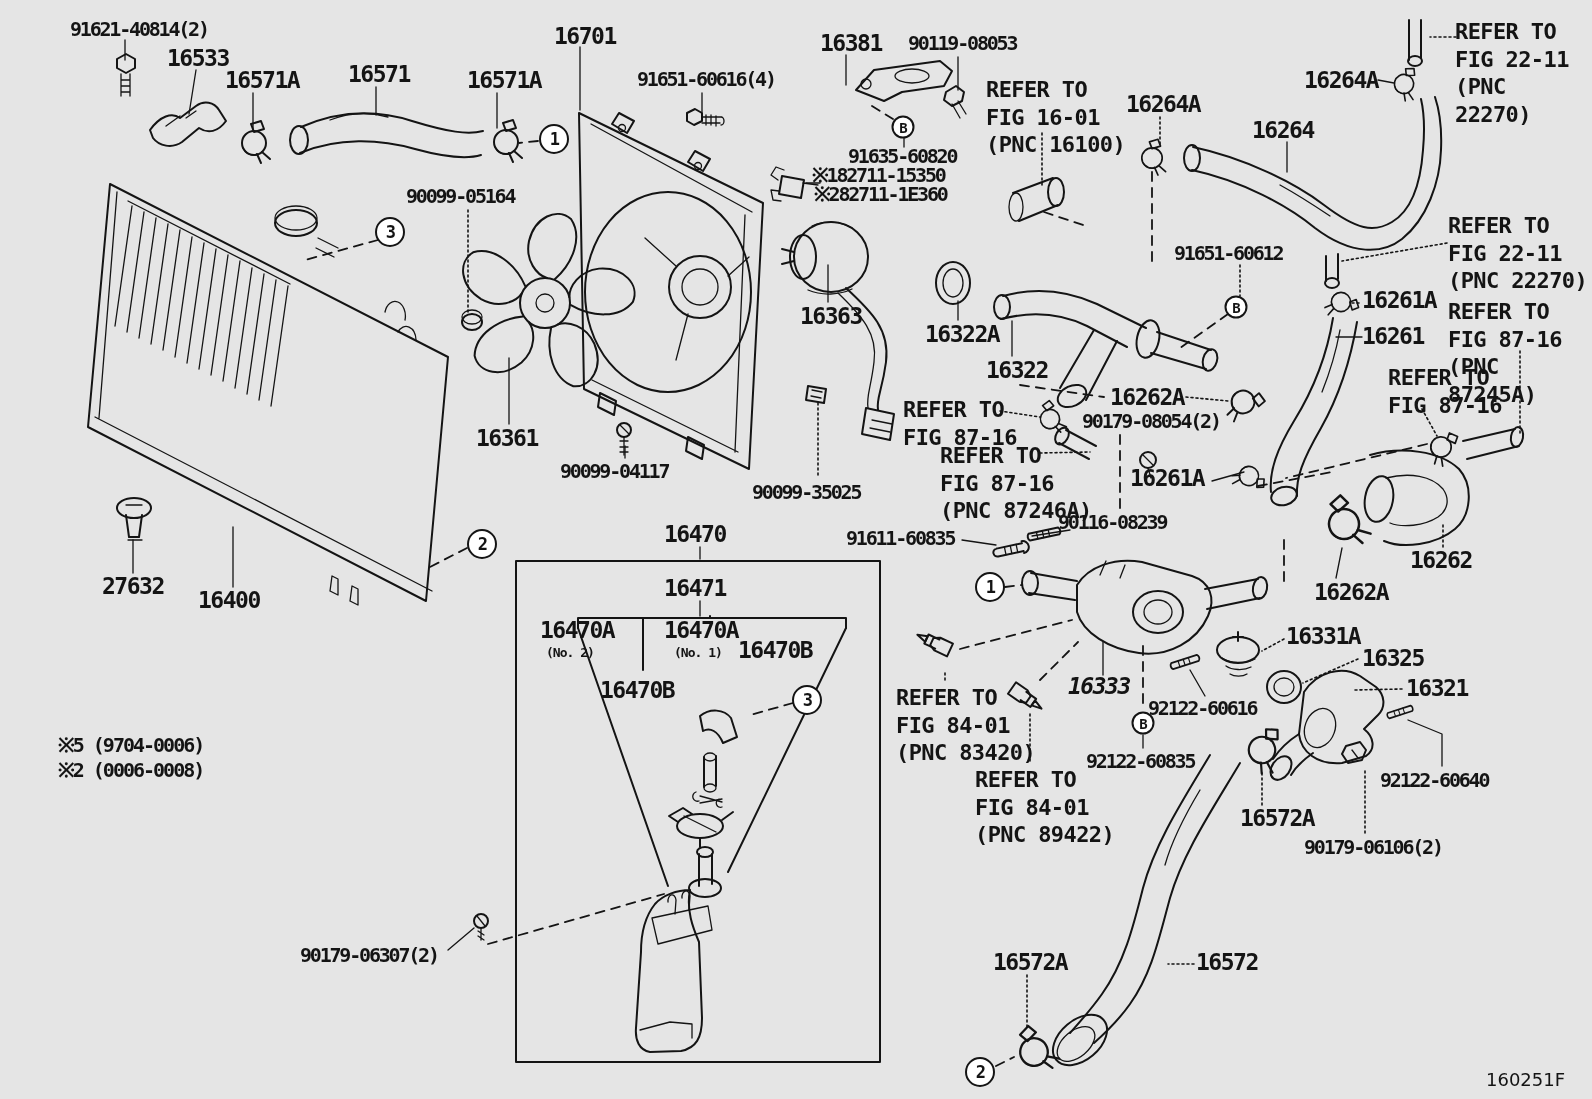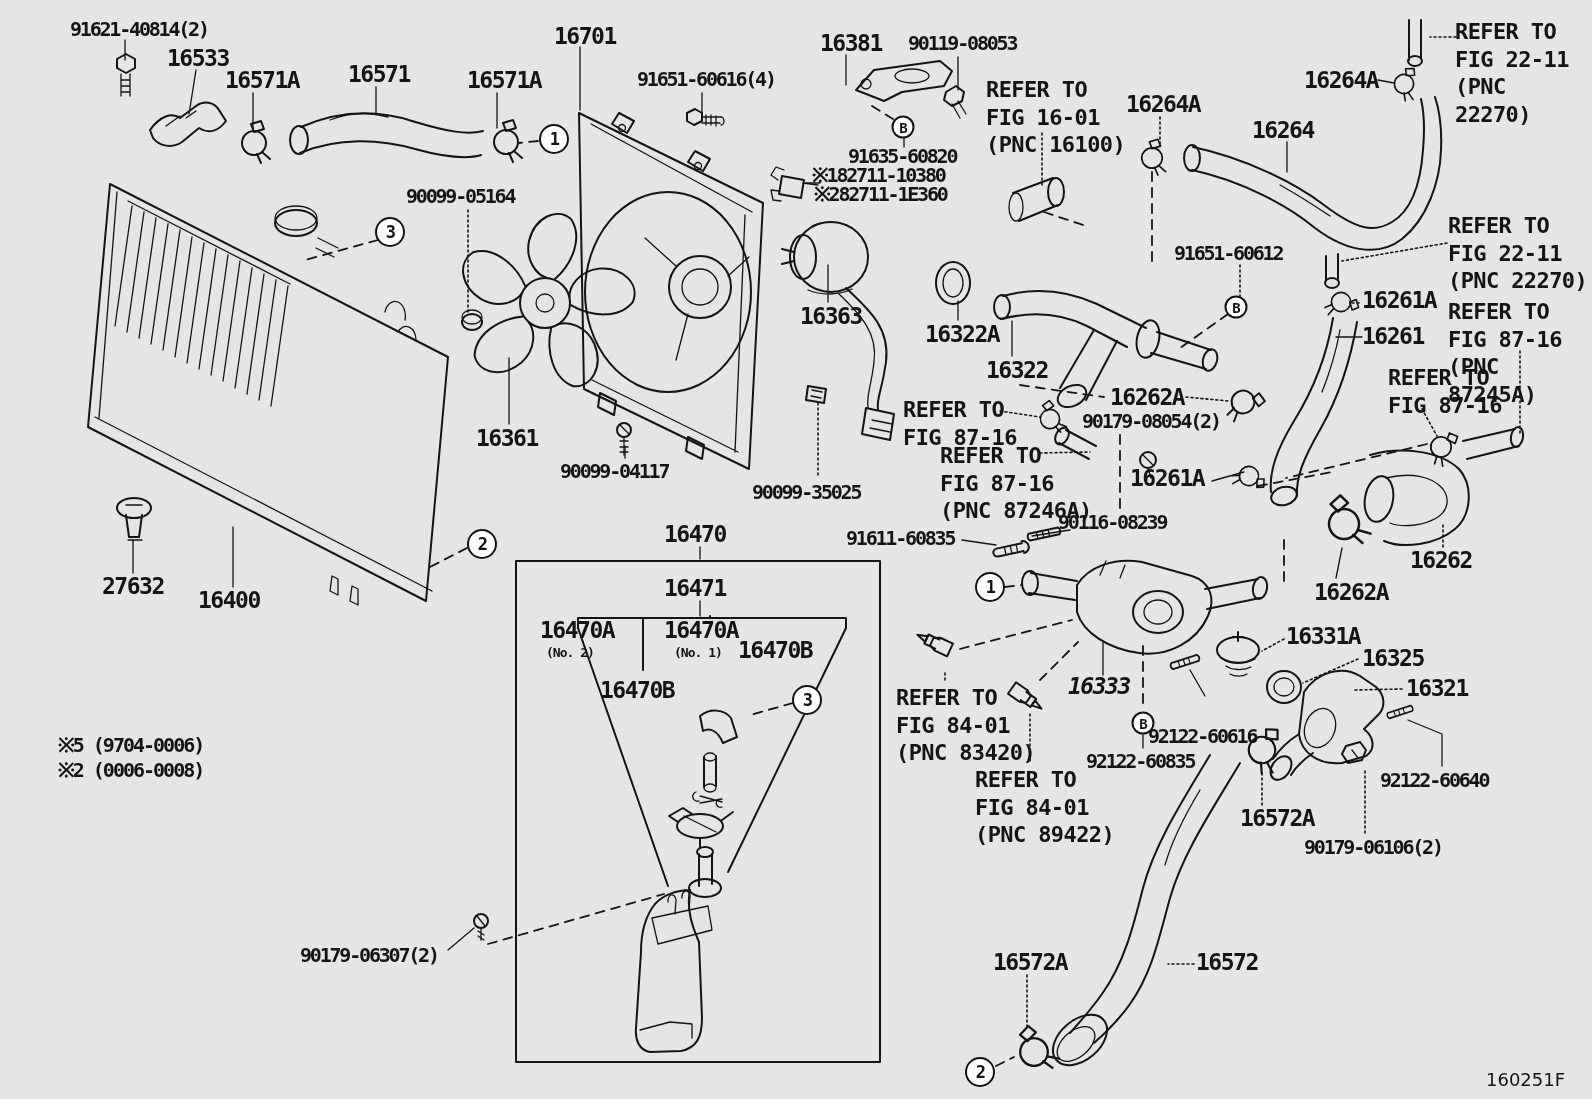--- a/index.html
+++ b/index.html
@@ -314,21 +314,21 @@
       <div class="lbl refer" style="left: 986px; top: 76px;">REFER TO
 FIG 16-01
 (PNC 16100)</div>
       <div class="lbl lg" style="left: 1126px; top: 92px;">16264A</div>
       <div class="lbl lg" style="left: 1252px; top: 118px;">16264</div>
       <div class="lbl lg" style="left: 1304px; top: 68px;">16264A</div>
       <div class="lbl refer" style="left: 1455px; top: 18px;">REFER TO
 FIG 22-11
 (PNC 22270)</div>
       <div class="lbl md" style="left: 848px; top: 145px;">91635-60820</div>
-      <div class="lbl md" style="left: 812px; top: 164px;">※182711-10380</div>
+      <div class="lbl md" style="left: 812px; top: 164px;">※182711-15350</div>
       <div class="lbl md" style="left: 814px; top: 183px;">※282711-1E360</div>
       <div class="lbl md" style="left: 406px; top: 185px;">90099-05164</div>
       <div class="lbl md" style="left: 1174px; top: 242px;">91651-60612</div>
       <div class="lbl refer" style="left: 1448px; top: 212px;">REFER TO
 FIG 22-11
 (PNC 22270)</div>
       <div class="lbl lg" style="left: 1362px; top: 288px;">16261A</div>
       <div class="lbl lg" style="left: 1362px; top: 324px;">16261</div>
       <div class="lbl refer" style="left: 1448px; top: 298px;">REFER TO
 FIG 87-16
@@ -360,21 +360,21 @@
       <div class="lbl lg" style="left: 738px; top: 638px;">16470B</div>
       <div class="lbl lg" style="left: 600px; top: 678px;">16470B</div>
       <div class="lbl lg" style="left: 102px; top: 574px;">27632</div>
       <div class="lbl lg" style="left: 198px; top: 588px;">16400</div>
       <div class="lbl lg" style="left: 1410px; top: 548px;">16262</div>
       <div class="lbl lg" style="left: 1314px; top: 580px;">16262A</div>
       <div class="lbl lg" style="left: 1286px; top: 624px;">16331A</div>
       <div class="lbl lg" style="left: 1362px; top: 646px;">16325</div>
       <div class="lbl lg" style="left: 1406px; top: 676px;">16321</div>
       <div class="lbl lg" style="left: 1068px; top: 674px; font-style: italic;">16333</div>
-      <div class="lbl md" style="left: 1148px; top: 697px; margin-top: 28px;">92122-60616</div>
+      <div class="lbl md" style="left: 1148px; top: 697px;">92122-60616</div>
       <div class="lbl refer" style="left: 896px; top: 684px;">REFER TO
 FIG 84-01
 (PNC 83420)</div>
       <div class="lbl md" style="left: 1086px; top: 750px;">92122-60835</div>
       <div class="lbl refer" style="left: 975px; top: 766px;">REFER TO
 FIG 84-01
 (PNC 89422)</div>
       <div class="lbl md" style="left: 1380px; top: 769px;">92122-60640</div>
       <div class="lbl lg" style="left: 1240px; top: 806px;">16572A</div>
       <div class="lbl md" style="left: 1304px; top: 836px;">90179-06106(2)</div>

